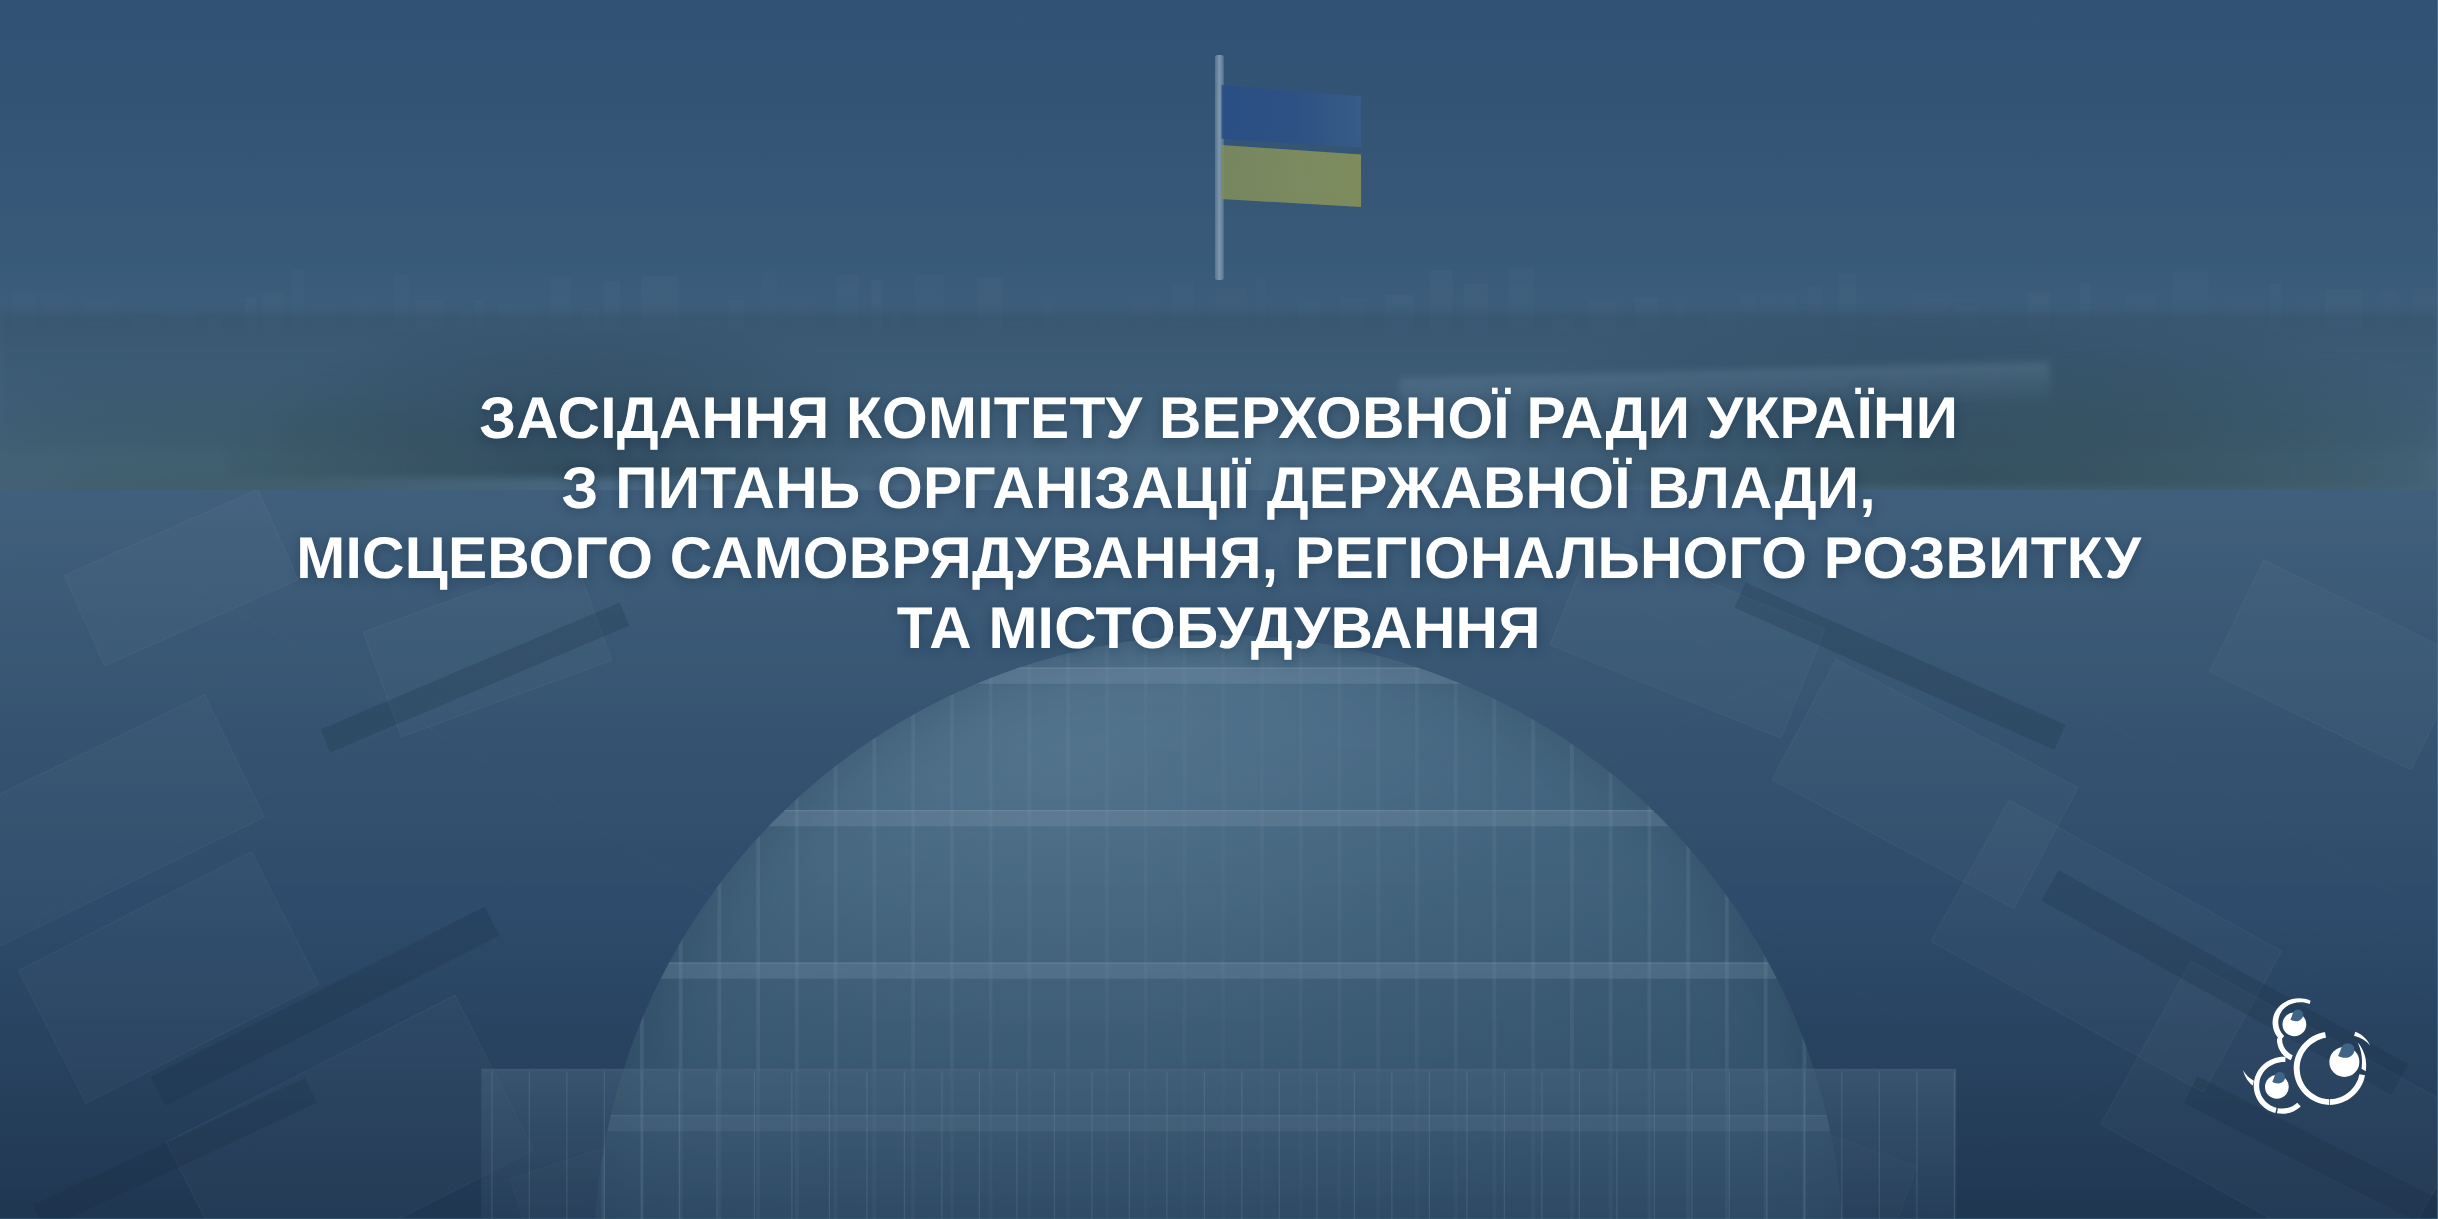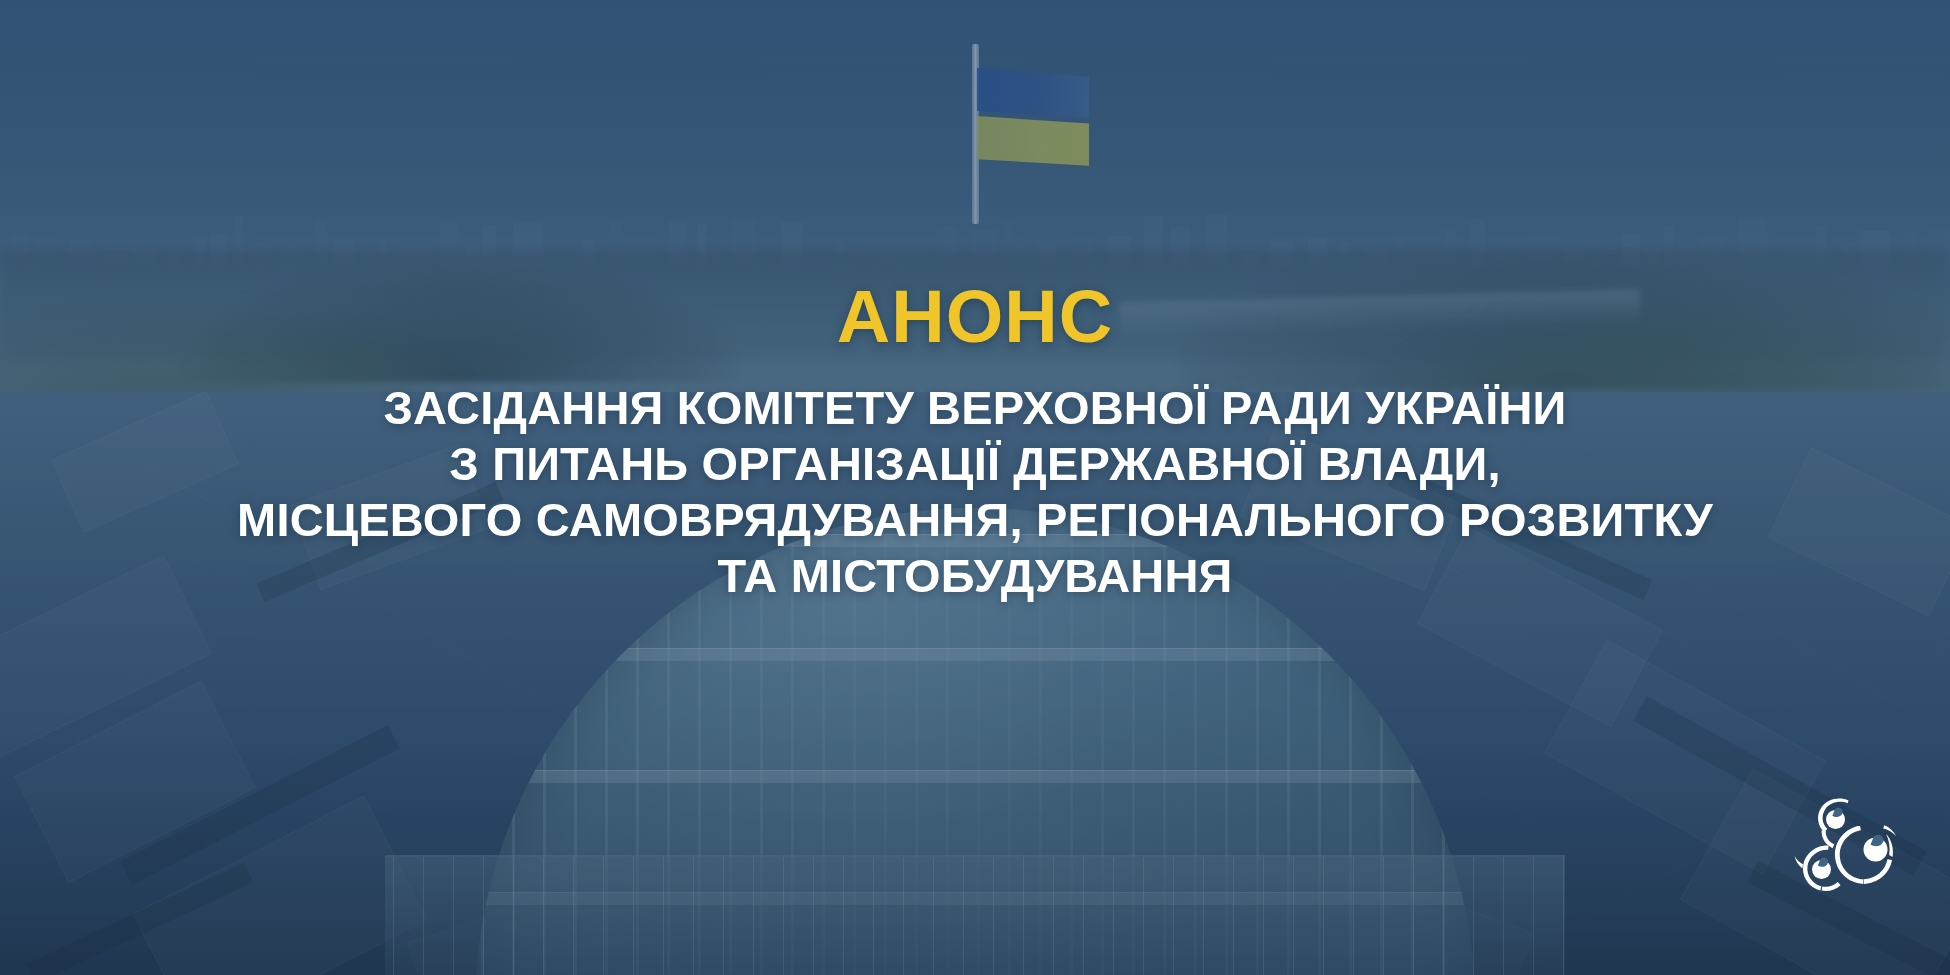--- a/index.html
+++ b/index.html
@@ -470,21 +470,20 @@
         <div class="seg" style="left: 1118px;"></div>
         <div class="seg" style="left: 1148px;"></div>
         <div class="seg" style="left: 1178px;"></div>
       </div>
 
     <div class="tint"></div>
     <div class="tint2"></div>
   </div>
 
   <div class="content">
-    <div class="kicker">АНОНС</div>
     <div class="headline">
       <span class="ln">ЗАСІДАННЯ КОМІТЕТУ ВЕРХОВНОЇ РАДИ УКРАЇНИ</span>
       <span class="ln">З ПИТАНЬ ОРГАНІЗАЦІЇ ДЕРЖАВНОЇ ВЛАДИ,</span>
       <span class="ln">МІСЦЕВОГО САМОВРЯДУВАННЯ, РЕГІОНАЛЬНОГО РОЗВИТКУ</span>
       <span class="ln">ТА МІСТОБУДУВАННЯ</span>
     </div>
   </div>
 
   <div class="logo">
     <svg class="logo-mark" viewBox="0 0 132 104">

